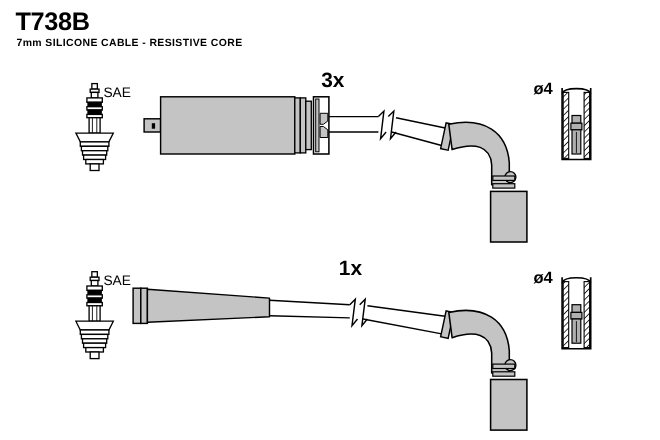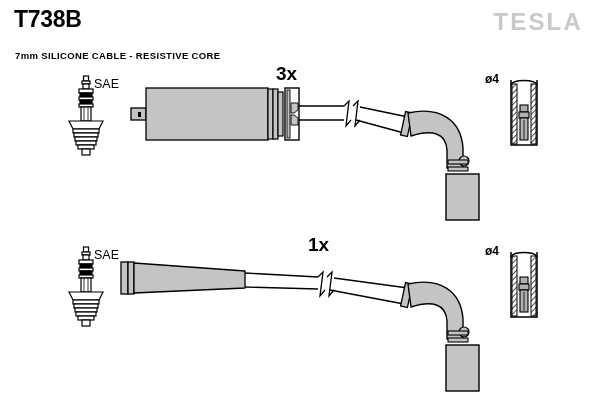--- a/index.html
+++ b/index.html
@@ -22,21 +22,21 @@
     font-size: 23px;
     font-weight: bold;
     letter-spacing: -0.3px;
     color: #000000;
     white-space: nowrap;
     text-align: center;
   }
   #part-description {
     position: absolute;
     left: 15px;
-    top: 50px;
+    top: 34px;
     font-size: 9.5px;
     font-weight: bold;
     letter-spacing: 0.35px;
     color: #000000;
     white-space: nowrap;
   }
   #brand-logo {
     position: absolute;
     right: 17px;
     top: 8px;
@@ -46,25 +46,25 @@
     color: #c9c9c9;
     white-space: nowrap;
   }
   .qty-label {
     position: absolute;
     font-size: 19px;
     font-weight: bold;
     color: #000000;
     white-space: nowrap;
   }
-  #qty-upper { left: 276px; top: 63px; }
+  #qty-upper { left: 292px; top: 63px; }
   #qty-lower { left: 308px; top: 234px; }
   .dia-label {
     position: absolute;
-    font-size: 12px;
+    font-size: 15px;
     font-weight: bold;
     color: #000000;
     white-space: nowrap;
   }
   #dia-upper { left: 485px; top: 72px; }
   #dia-lower { left: 485px; top: 244px; }
   .sae-label {
     position: absolute;
     font-size: 12.5px;
     font-weight: normal;
@@ -75,21 +75,20 @@
   #sae-lower { left: 94px; top: 248px; }
   svg { position: absolute; left: 0; top: 0; }
 </style>
 </head>
 <body>
 
 <div id="page">
 
   <div id="part-number">T738B</div>
   <div id="part-description">7mm SILICONE CABLE - RESISTIVE CORE</div>
-  <div id="brand-logo">TESLA</div>
 
   <div class="qty-label" id="qty-upper">3x</div>
   <div class="qty-label" id="qty-lower">1x</div>
 
   <div class="dia-label" id="dia-upper">ø4</div>
   <div class="dia-label" id="dia-lower">ø4</div>
 
   <div class="sae-label" id="sae-upper">SAE</div>
   <div class="sae-label" id="sae-lower">SAE</div>
 

